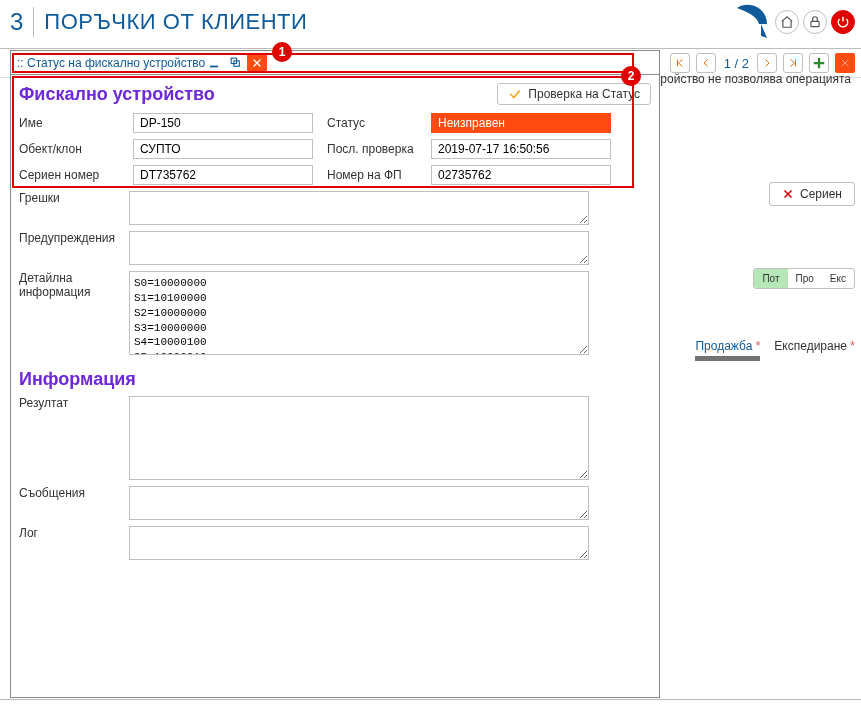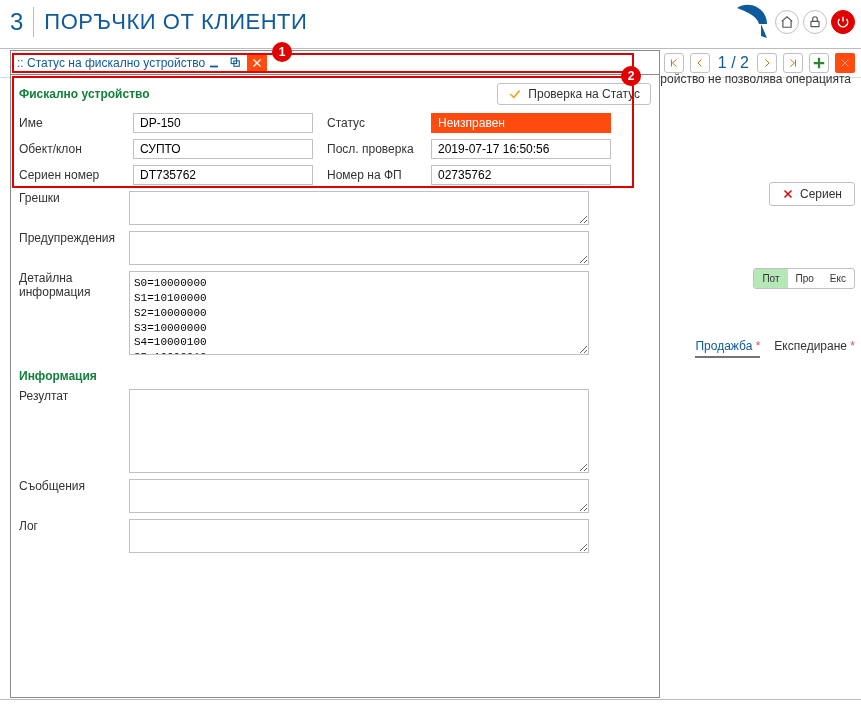--- a/index.html
+++ b/index.html
@@ -37,41 +37,41 @@
 
 .subbar {
   display:flex; justify-content:flex-end; align-items:center;
   padding:4px 6px; gap:6px; border-bottom:1px solid #dcdcdc;
 }
 .nav-btn {
   width:20px; height:20px; border:1px solid #c0c0c0; border-radius:3px;
   display:flex;align-items:center;justify-content:center; background:#fff;
 }
 .nav-btn.plus{ background:#fff; }
-.nav-counter{ color:#0f5a9b; font-size:16px; padding:0 2px;}
+.nav-counter{ color:#0f5a9b; font-size:13px; padding:0 2px;}
 .nav-close{ width:20px;height:20px; background:#ff4a10; border-radius:2px;
   display:flex;align-items:center;justify-content:center;}
 .nav-close svg{ width:12px;height:12px; stroke:#fff; }
 .arrow-l svg,.arrow-r svg,.to-start svg,.to-end svg{ width:12px;height:12px; stroke:#d9730b; fill:none; stroke-width:2;}
 
 .behind {
   position:absolute; left:10px; right:6px; top:72px; z-index:0;
 }
 .behind .msg{ color:#333; font-size:12px; text-align:right; padding-right:4px;}
 .behind .close-btn{
   margin-top:96px; float:right; border:1px solid #c0c0c0; border-radius:3px;
   padding:4px 12px; display:flex; align-items:center; gap:6px; background:#fff;
 }
 .behind .close-btn svg{ width:12px;height:12px; stroke:#e00000; stroke-width:3; fill:none;}
 .behind .filters{ clear:both; float:right; margin-top:62px; display:flex; border:1px solid #c0c0c0; border-radius:3px; overflow:hidden;}
 .behind .filters span{ padding:4px 8px; font-size:10px;}
 .behind .filters .active{ background:#b6e7b6;}
 .behind .tabs-row{ clear:both; float:right; margin-top:50px; display:flex; gap:14px;}
 .behind .tab{ font-size:12px; color:#333; padding-bottom:3px;}
-.behind .tab.sel{ color:#0f5a9b; border-bottom:2px solid #737373;margin-left:8px;}
+.behind .tab.sel{ color:#0f5a9b; border-bottom:5px solid #737373;margin-left:8px;}
 .behind .req{ color:#d9534f;}
 
 .dialog{
   position:absolute; left:10px; top:50px; width:650px; height:648px;
   background:#fff; border:1px solid #8a8a8a; z-index:10;
   box-shadow:0 0 0 rgba(0,0,0,0);
 }
 .dlg-title{
   display:flex; align-items:center; justify-content:flex-start;
   border-bottom:1px solid #8a8a8a; height:24px; padding:0 4px 0 6px;
@@ -90,21 +90,21 @@
   background:#e00000; color:#fff; font-size:12px; font-weight:bold;
   display:flex;align-items:center;justify-content:center; z-index:30;
 }
 .m1{ left:272px; top:42px;}
 .m2{ left:621px; top:66px;}
 .redbox1{ position:absolute; left:12px; top:53px; width:622px; height:20px; border:2px solid #e00000; z-index:20; pointer-events:none;}
 .redbox2{ position:absolute; left:12px; top:76px; width:622px; height:112px; border:2px solid #e00000; z-index:20; pointer-events:none;}
 
 .dlg-body{ padding:6px 8px; }
 .section-header{ display:flex; justify-content:space-between; align-items:center; margin:2px 0 8px 0;}
-.section-title{ color:#15803d; font-weight:bold; font-size:12px;}
+.section-title{ color:#6d28d9; font-weight:bold; font-size:18px;}
 .check-status-btn{
   border:1px solid #c0c0c0; border-radius:3px; padding:3px 10px;
   display:flex; align-items:center; gap:6px; background:#fff;text-align:right;
 }
 .check-status-btn svg{ width:14px;height:14px; stroke:#f5a623; fill:none; stroke-width:3;}
 .form-grid{
   display:grid; grid-template-columns:100px 180px 90px 180px;
   column-gap:14px; row-gap:6px; align-items:center; margin-bottom:6px;
 }
 .lbl{ color:#333; font-size:12px;}

